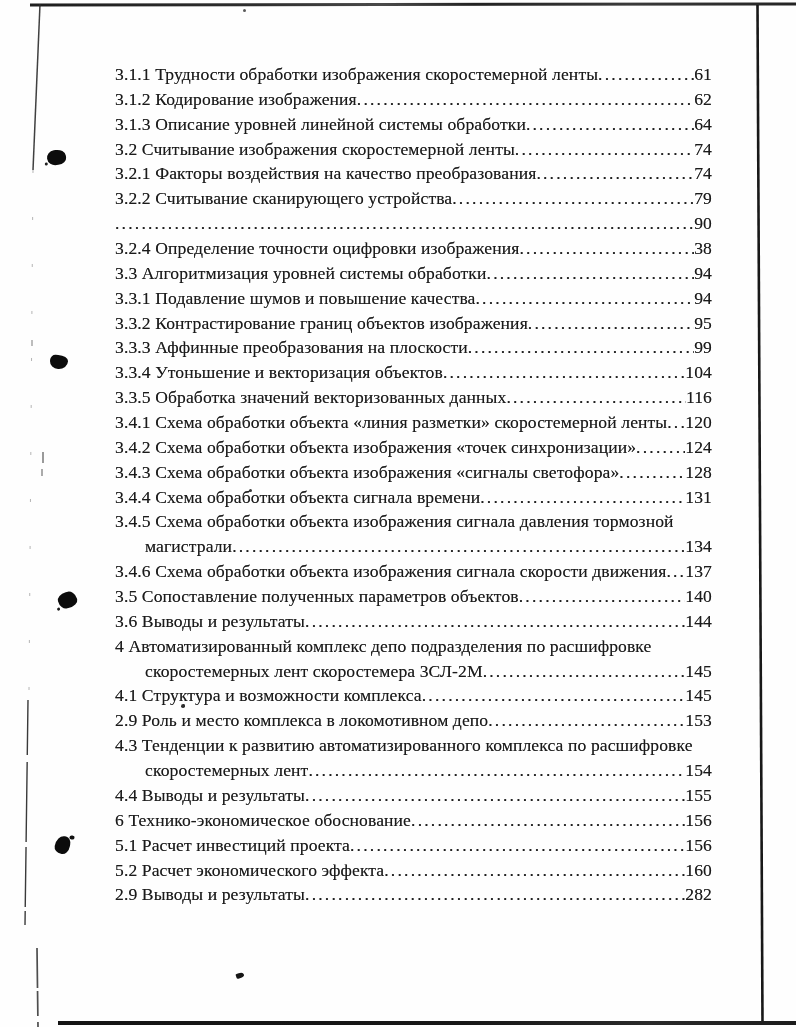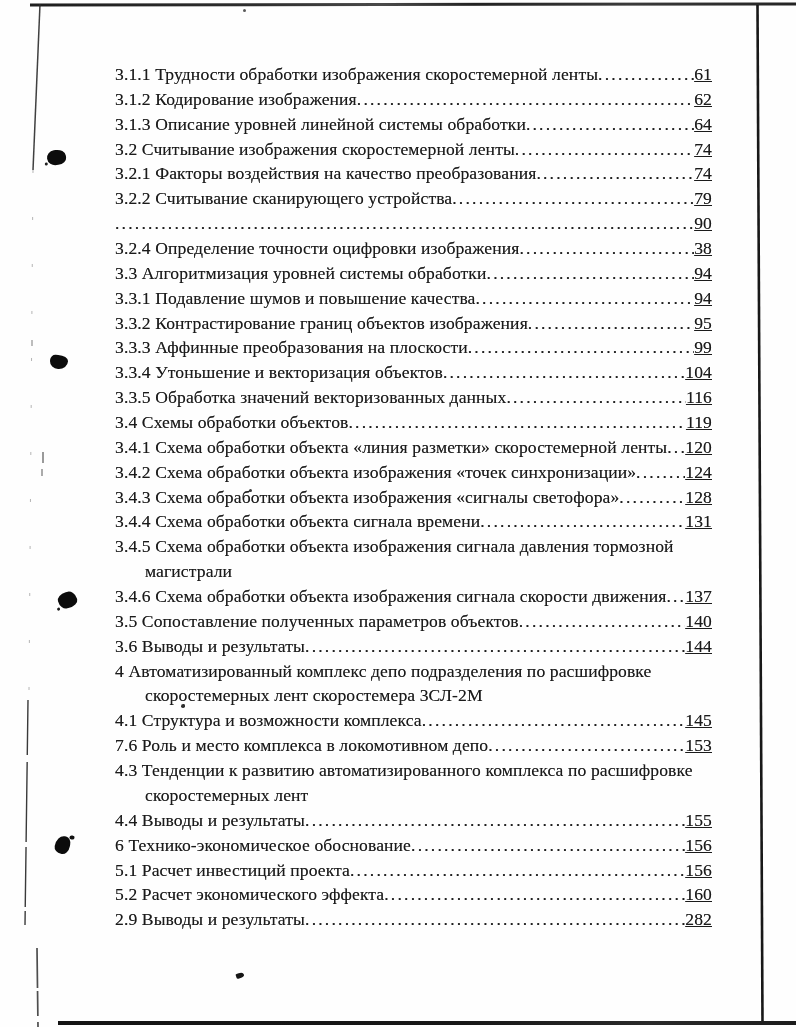--- a/index.html
+++ b/index.html
@@ -40,30 +40,30 @@
   .speck.s3{left:236px;top:973px;width:8px;height:5px;background:#161616;border-radius:20% 80% 60% 40%;transform:rotate(-18deg);}
   .speck.s4{left:181px;top:704px;width:4px;height:4px;border-radius:60% 40% 50% 50%;background:#2e2e2e;}
   
   .toc{
     position:absolute;left:115px;top:62px;width:597px;
     font-size:17.6px;line-height:24.86px;
     color:#1b1b1b;letter-spacing:0.1px;
     text-shadow:0 0 0.4px rgba(0,0,0,0.5);
   }
   .line{display:flex;align-items:baseline;height:24.86px;overflow:hidden;}
-  .line.indent{padding-left:30px;flex-direction:column;}
+  .line.indent{padding-left:30px;}
   .line .t{white-space:nowrap;flex:0 1 auto;}
   .line .leader{
     flex:1 1 auto;min-width:0;overflow:hidden;white-space:nowrap;
   }
   .line .leader::after{
     content:"..........................................................................................................................................";
     letter-spacing:2.2px;
   }
-  .line .n{flex:0 0 auto;white-space:nowrap;text-decoration:underline;}
+  .line .n{flex:0 0 auto;white-space:nowrap;}
 </style>
 </head>
 <body>
 
 <div class="page">
 
   <div class="frame-top"></div>
   <svg class="frame-svg" viewBox="0 0 796 1027" aria-hidden="true">
 
     <path d="M40,4 L33,170" stroke="#2b2b2b" stroke-width="1.5" fill="none" opacity="0.9"></path>
@@ -151,25 +151,20 @@
     <span class="t">3.3.4 Утоньшение и векторизация объектов</span>
     <span class="leader"></span>
     <span class="n">104</span>
   </div>
       <div class="line">
     <span class="t">3.3.5 Обработка значений векторизованных данных</span>
     <span class="leader"></span>
     <span class="n">116</span>
   </div>
       <div class="line">
-    <span class="t">3.4 Схемы обработки объектов</span>
-    <span class="leader"></span>
-    <span class="n">119</span>
-  </div>
-      <div class="line">
     <span class="t">3.4.1 Схема обработки объекта «линия разметки» скоростемерной ленты</span>
     <span class="leader"></span>
     <span class="n">120</span>
   </div>
       <div class="line">
     <span class="t">3.4.2 Схема обработки объекта изображения «точек синхронизации»</span>
     <span class="leader"></span>
     <span class="n">124</span>
   </div>
       <div class="line">
@@ -214,21 +209,21 @@
     <span class="t">скоростемерных лент скоростемера 3СЛ-2М</span>
     <span class="leader"></span>
     <span class="n">145</span>
   </div>
       <div class="line">
     <span class="t">4.1 Структура и возможности комплекса</span>
     <span class="leader"></span>
     <span class="n">145</span>
   </div>
       <div class="line">
-    <span class="t">7.6 Роль и место комплекса в локомотивном депо</span>
+    <span class="t">2.9 Роль и место комплекса в локомотивном депо</span>
     <span class="leader"></span>
     <span class="n">153</span>
   </div>
       <div class="line noleader">
     <span class="t">4.3 Тенденции к развитию автоматизированного комплекса по расшифровке</span>
 
   </div>
       <div class="line indent">
     <span class="t">скоростемерных лент</span>
     <span class="leader"></span>

